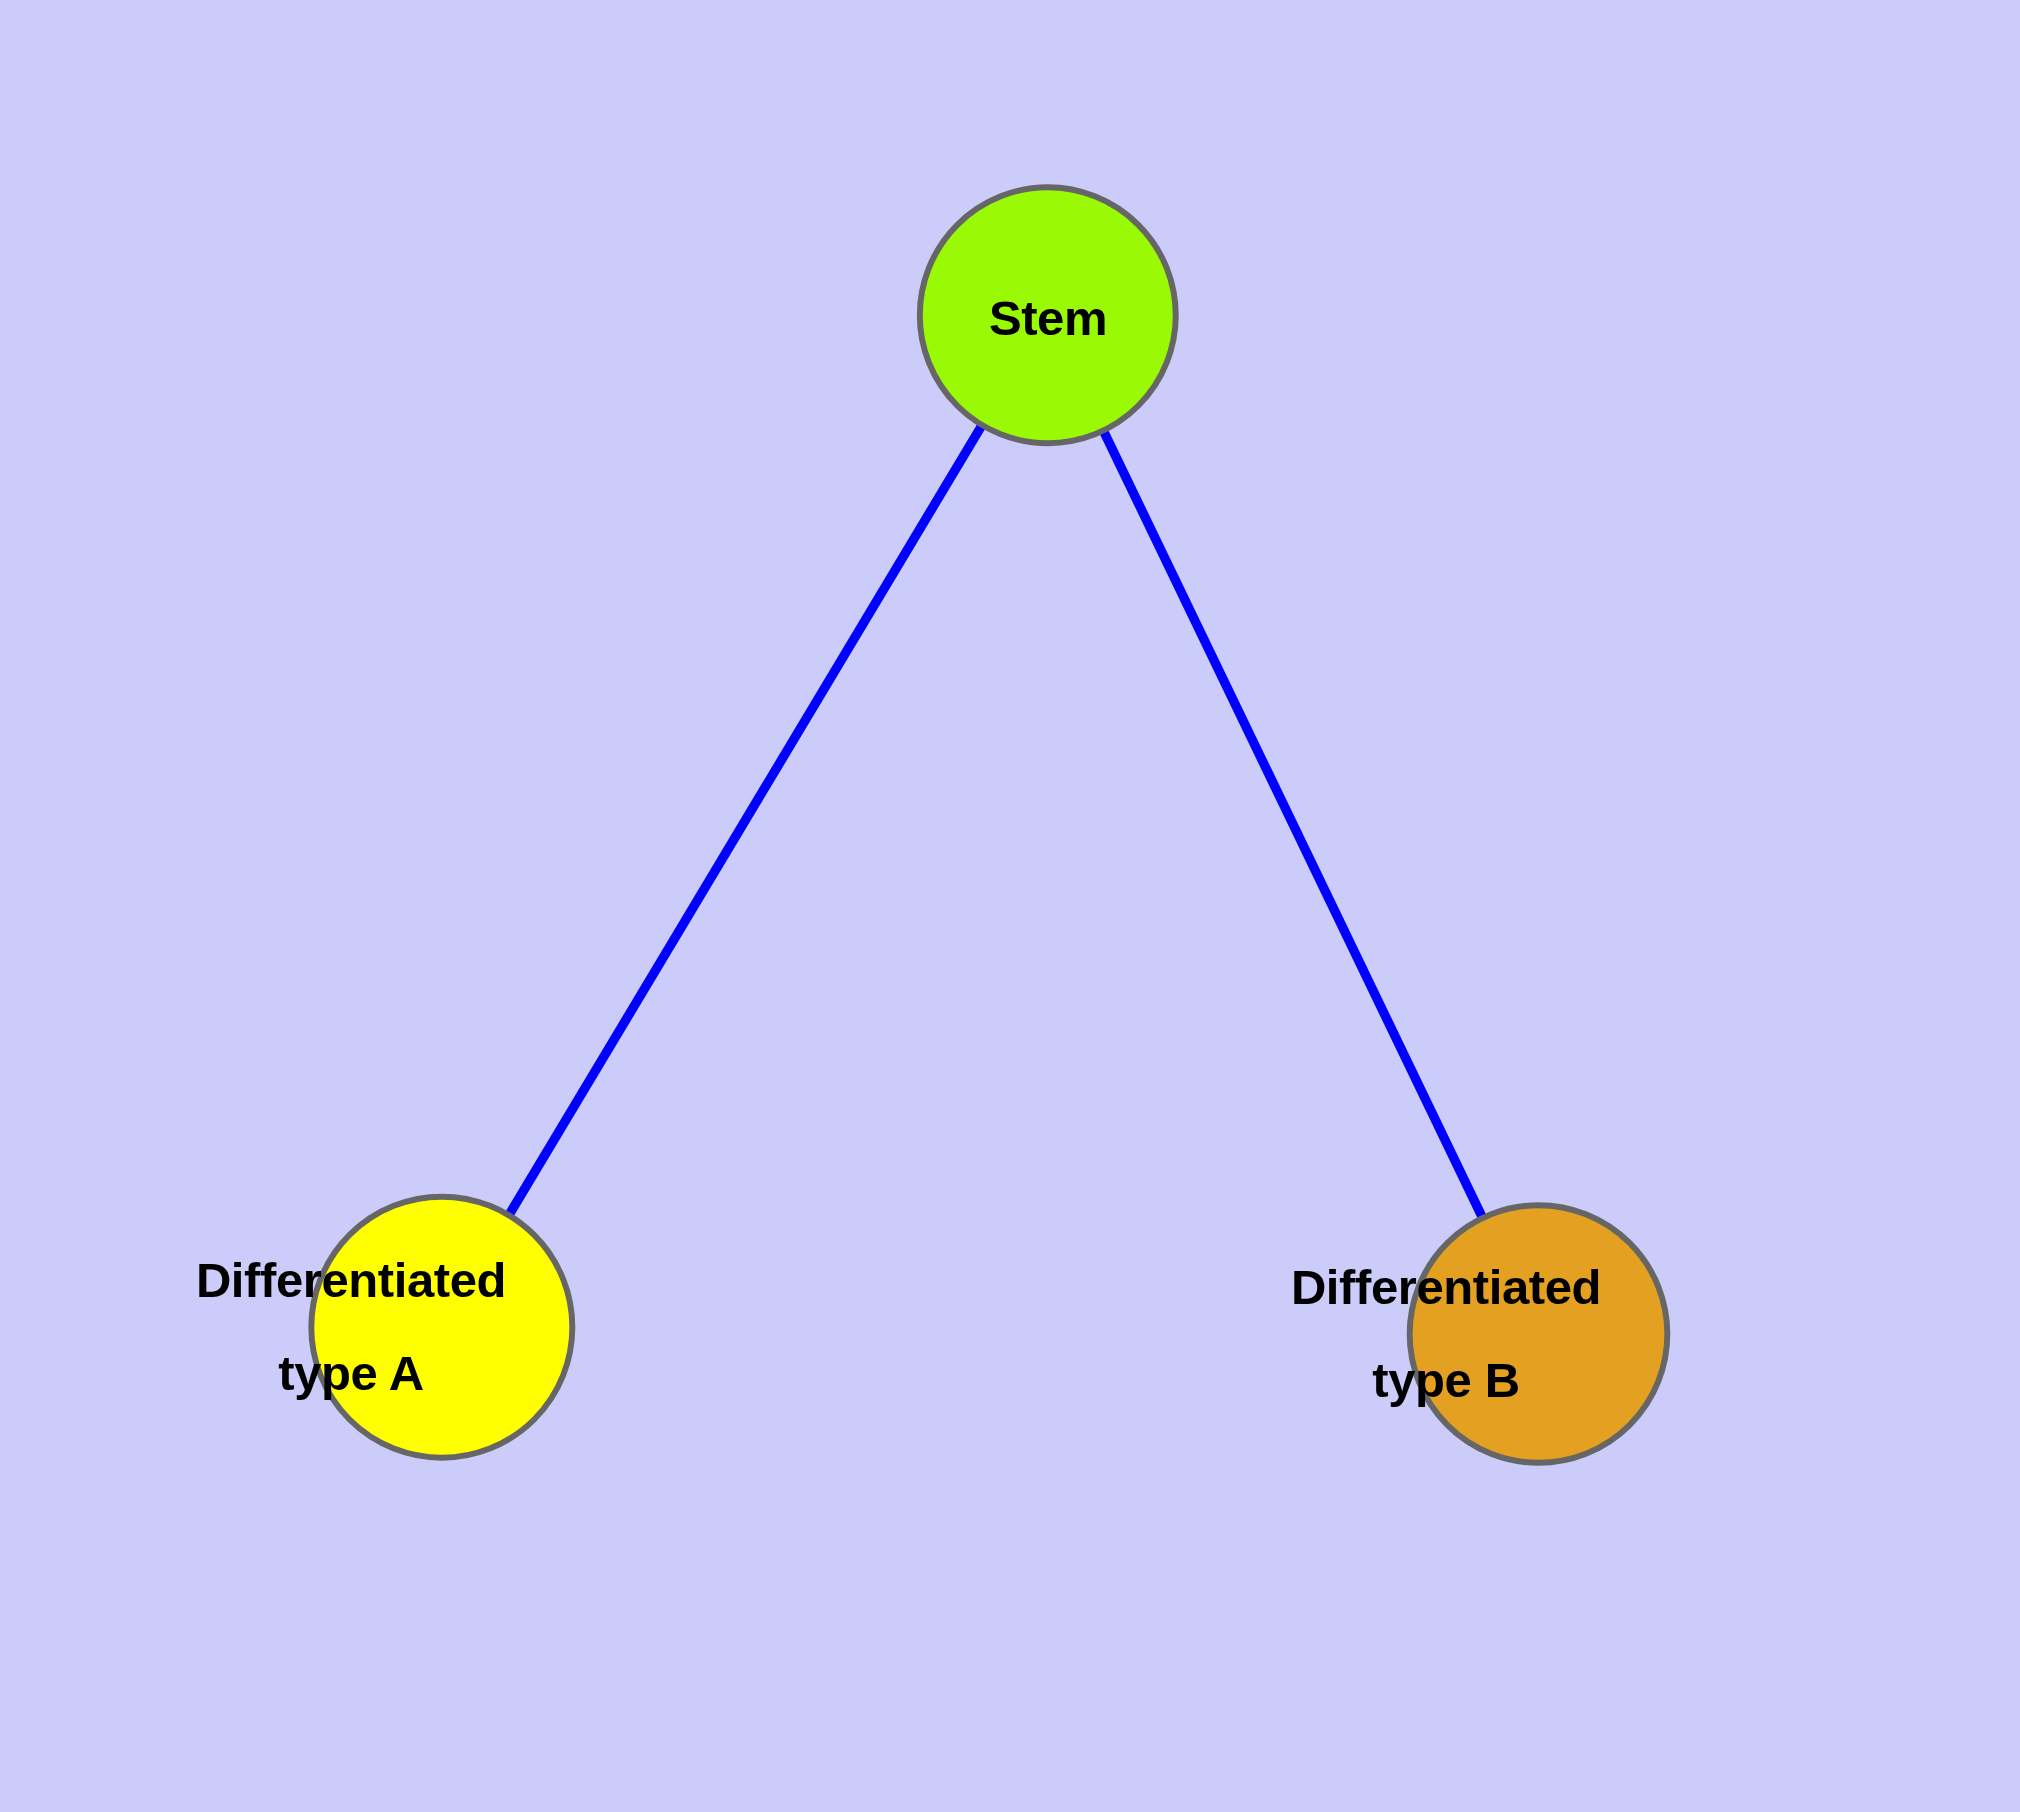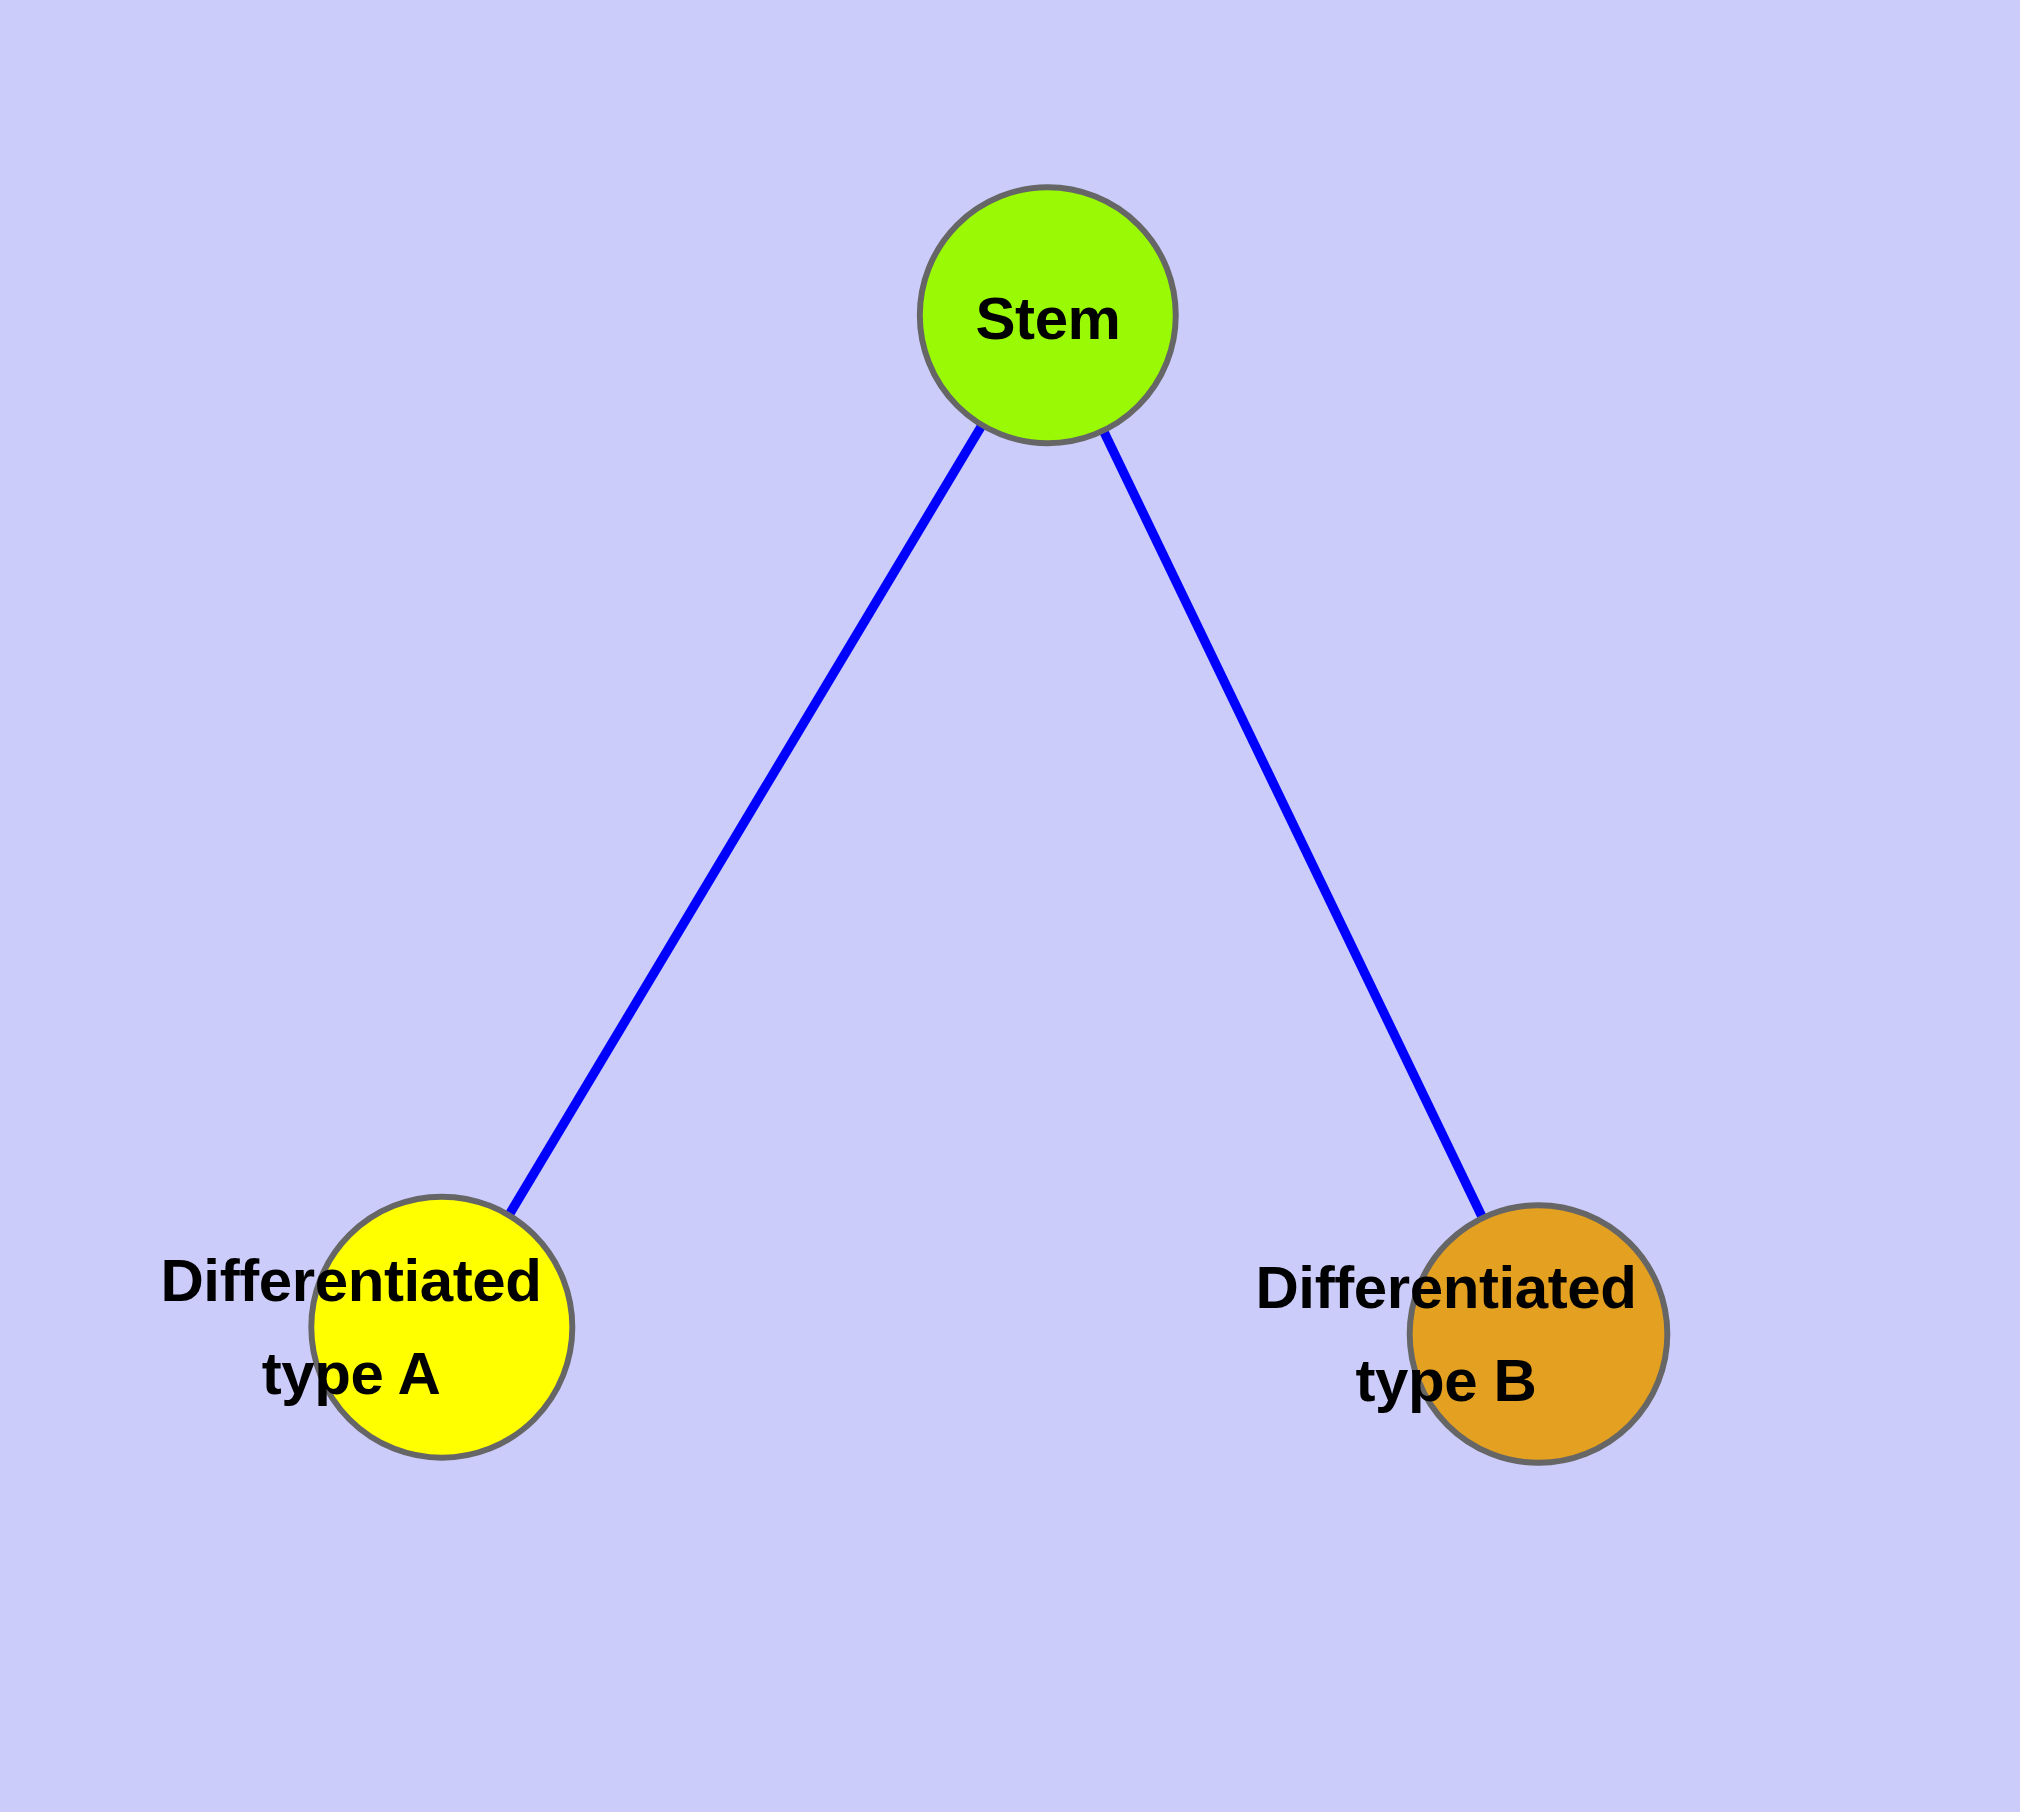--- a/index.html
+++ b/index.html
@@ -37,21 +37,21 @@
   .edge-line {
     stroke: #0000ff;
     stroke-width: 11;
     stroke-linecap: butt;
     fill: none;
   }
   .node-label {
     position: absolute;
     color: #000000;
     font-weight: bold;
-    font-size: 60px;
+    font-size: 49px;
     line-height: 93px;
     text-align: center;
     white-space: pre;
     letter-spacing: -0.4px;
     transform: translate(-50%, -50%);
     pointer-events: none;
     font-family: "Liberation Sans", "DejaVu Sans", sans-serif;
   }
   #label-stem    { left: 1048px; top: 318px; }
   #label-type-a  { left: 351px;  top: 1327px; }

